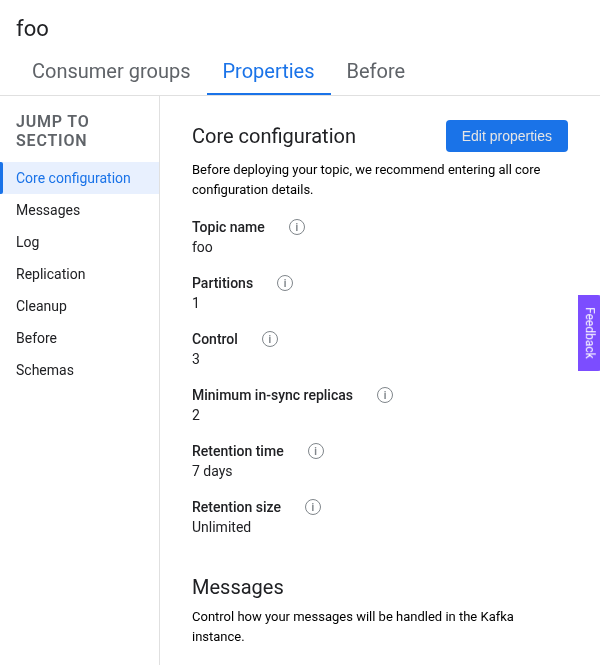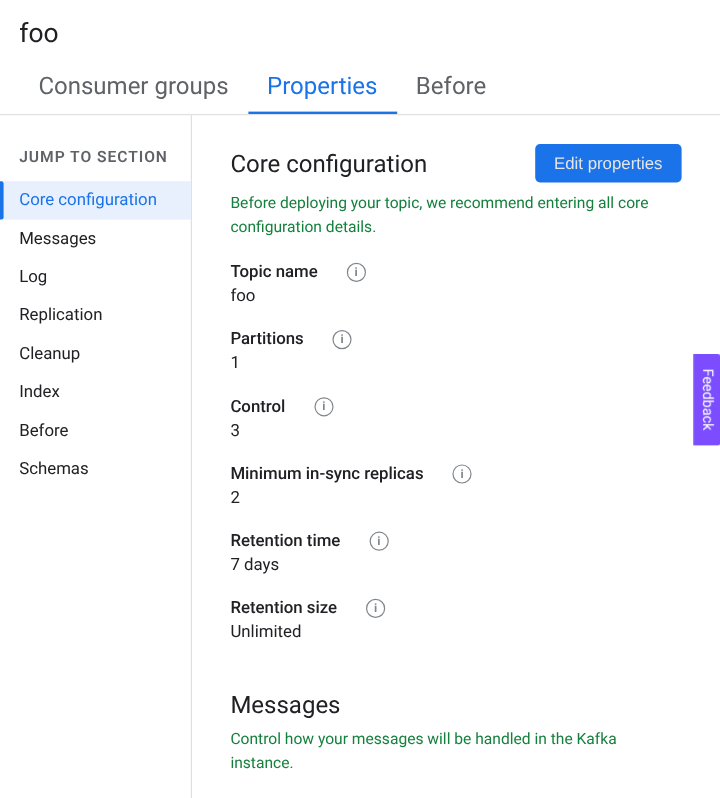--- a/index.html
+++ b/index.html
@@ -40,27 +40,26 @@
     }
 
     .sidebar {
       width: 160px;
       min-width: 140px;
       padding: 16px 0;
       border-right: 1px solid #e0e0e0;
       flex-shrink: 0;
     }
     .sidebar-heading {
-      font-size: 13px;
+      font-size: 16px;
       font-weight: 600;
       color: #5f6368;
       letter-spacing: 0.8px;
       padding: 0 16px 12px 16px;
       text-transform: uppercase;
-      margin-top: 12px;
     }
     .sidebar-item {
       display: flex;
       align-items: center;
       padding: 8px 16px;
       font-size: 14px;
       color: #202124;
       cursor: pointer;
       position: relative;
     }
@@ -95,21 +94,21 @@
       justify-content: space-between;
       margin-bottom: 8px;
     }
     .section-title {
       font-size: 20px;
       font-weight: 400;
       color: #202124;
     }
     .section-desc {
       font-size: 13px;
-      color: #15803d;
+      color: #000000;
       margin-bottom: 20px;
       line-height: 1.5;
     }
 
     .edit-btn {
       background: #1a73e8;
       color: #e5e5e5;
       border: none;
       border-radius: 4px;
       padding: 8px 16px;
@@ -191,23 +190,20 @@
     <div class="sidebar-item">
       <span>Log</span>
     </div>
     <div class="sidebar-item">
       <span>Replication</span>
     </div>
     <div class="sidebar-item">
       <span>Cleanup</span>
     </div>
     <div class="sidebar-item">
-      <span>Index</span>
-    </div>
-    <div class="sidebar-item">
       <span>Before</span>
     </div>
     <div class="sidebar-item">
       <span>Schemas</span>
     </div>
   </div>
 
   <div class="content">
 
     <div class="section">

